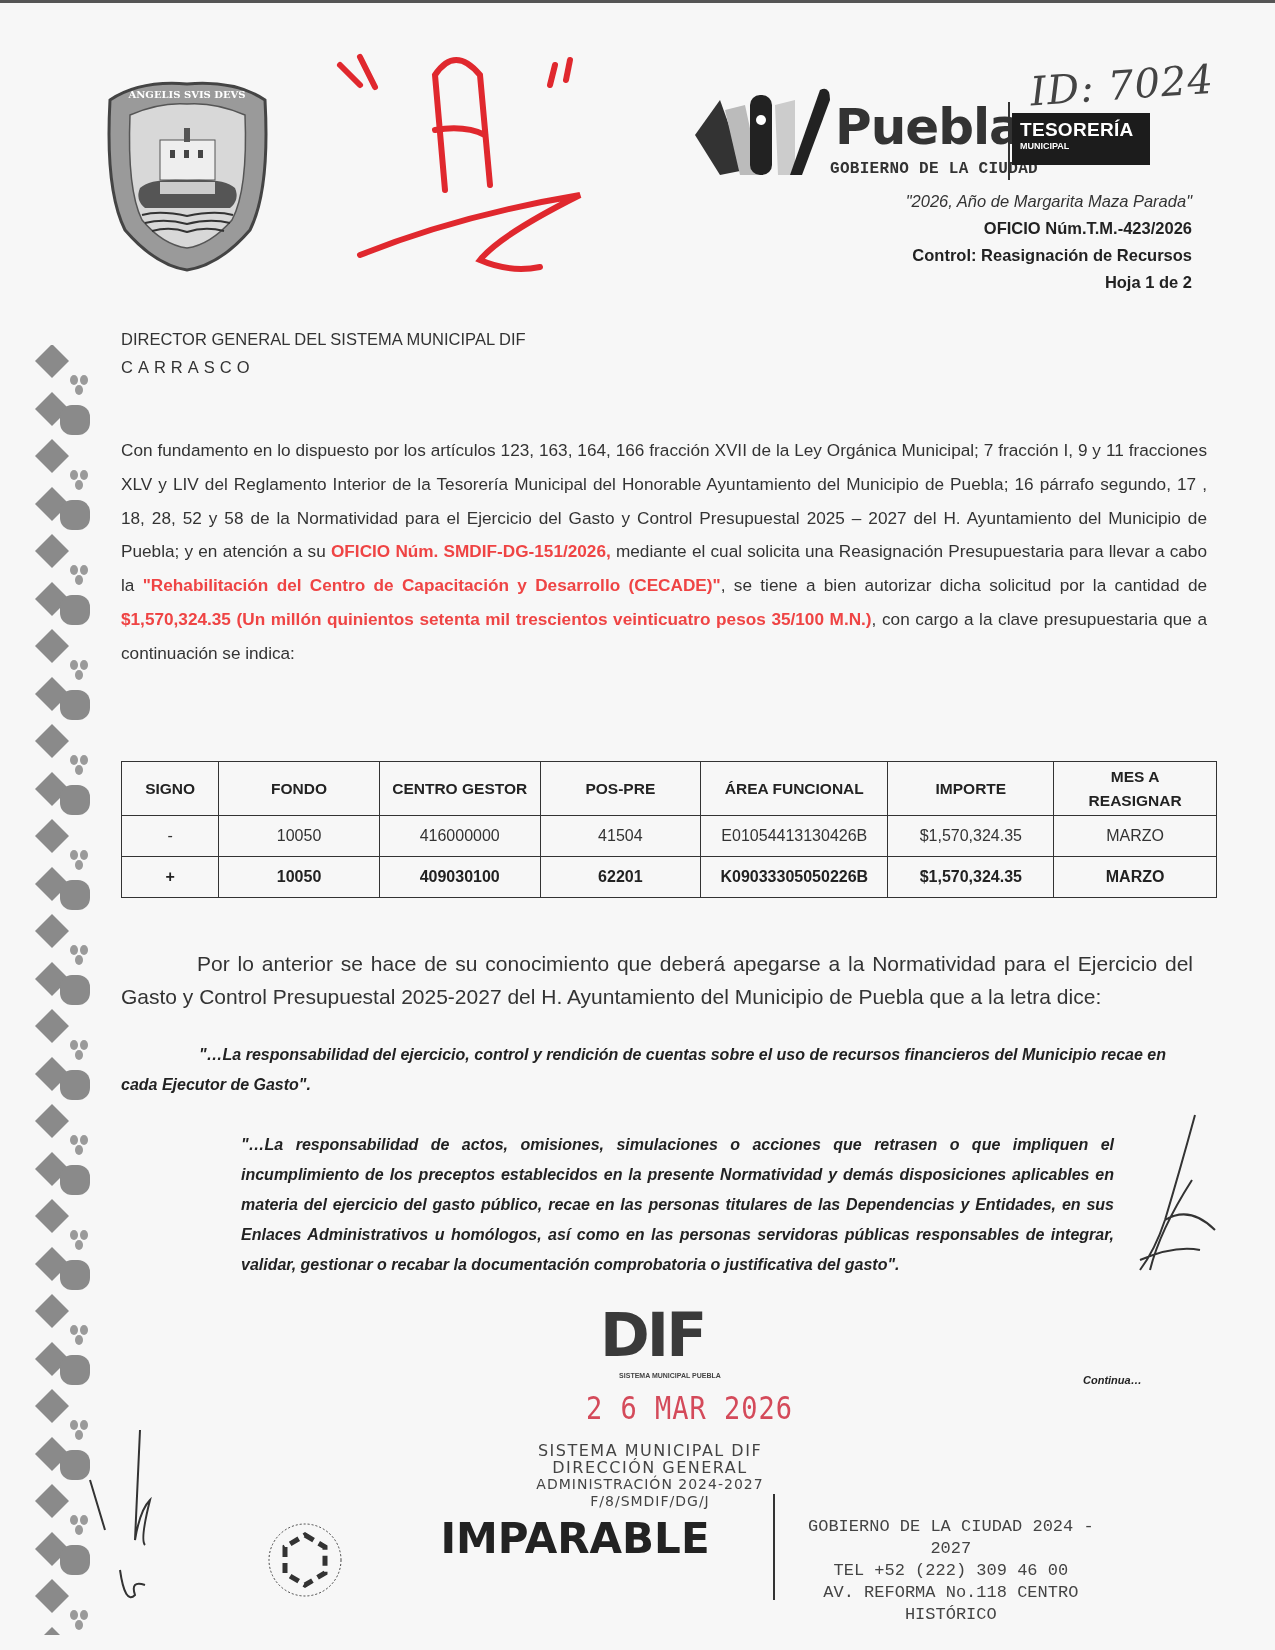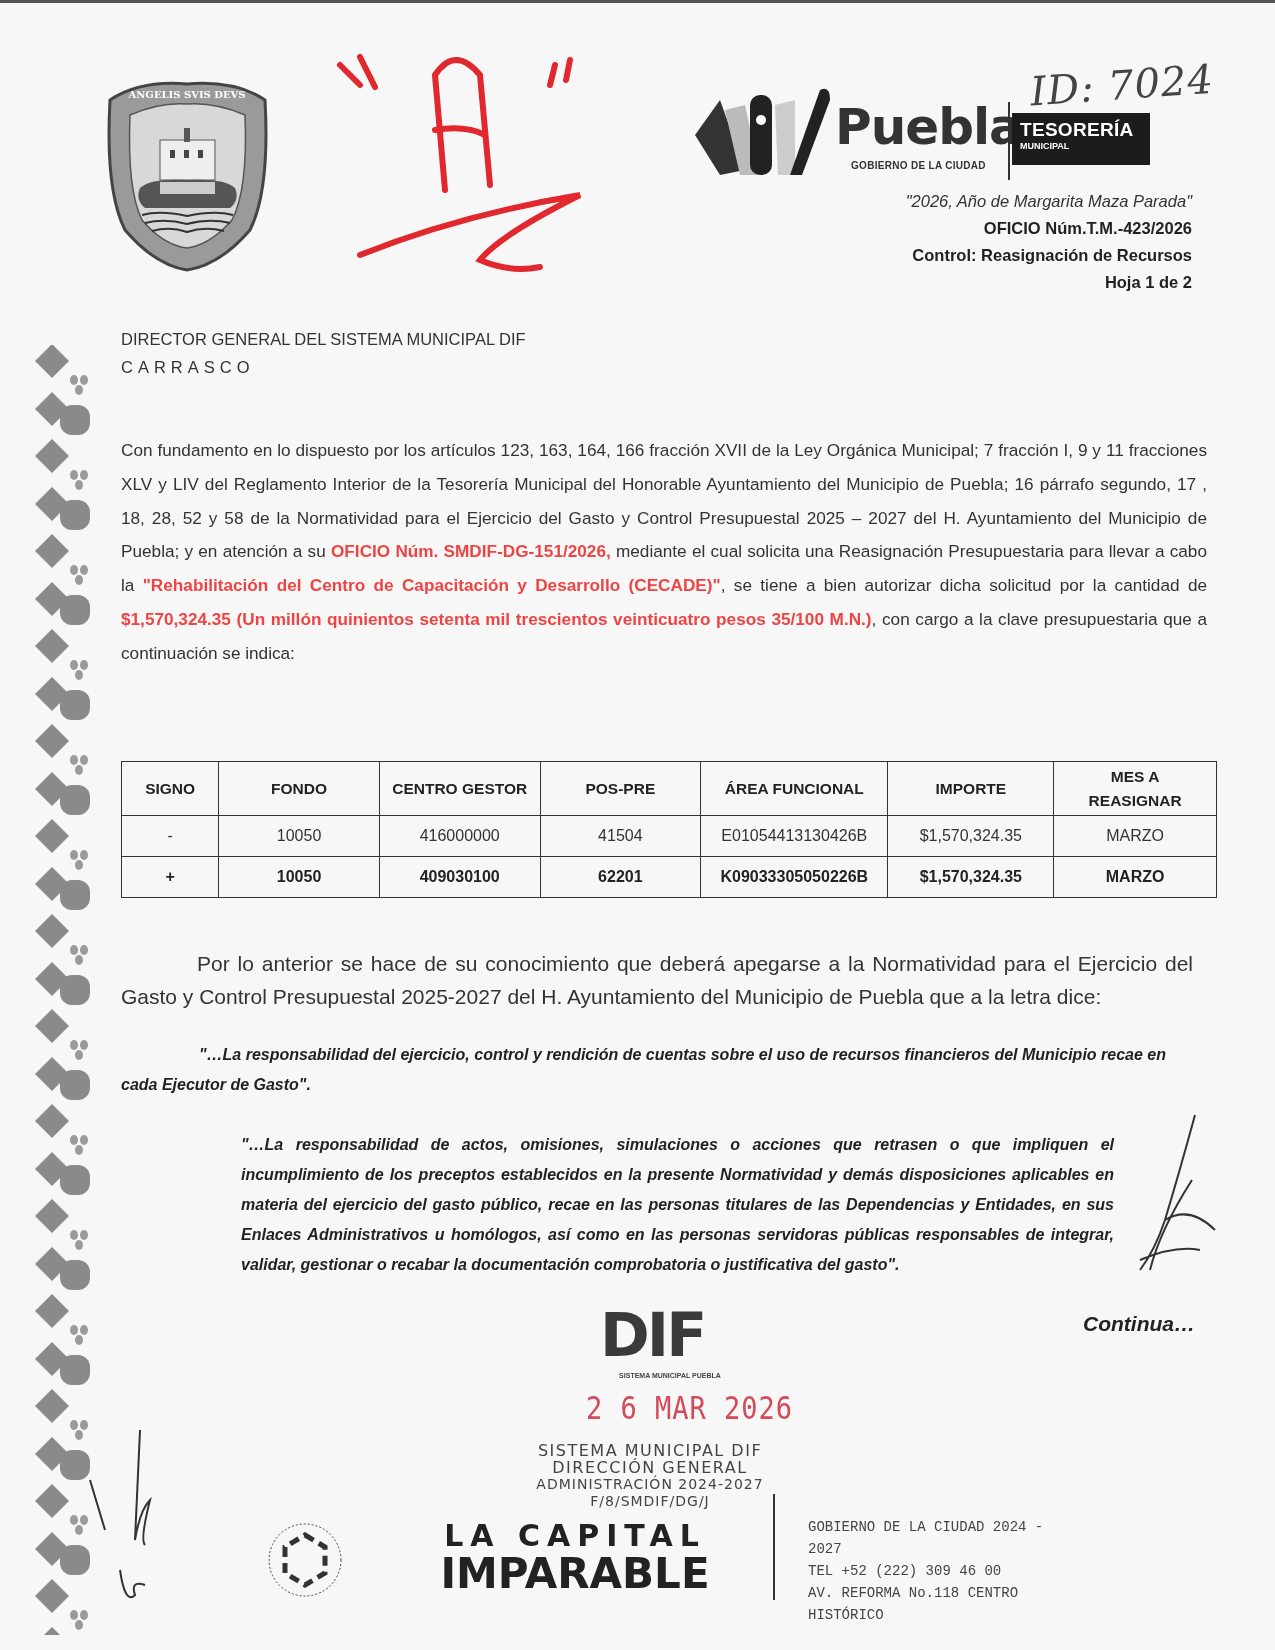--- a/index.html
+++ b/index.html
@@ -19,21 +19,21 @@
 
   
   .crest { left: 100px; top: 70px; width: 175px; height: 205px; }
 
   
   .red-mark { left: 330px; top: 45px; width: 260px; height: 250px; }
 
   
   .puebla-logo { left: 690px; top: 80px; width: 470px; height: 100px; }
   .puebla-word { position: absolute; left: 145px; top: 18px; font-size: 50px; font-weight: 900; color: #333; letter-spacing: -1px; font-family: "DejaVu Sans", sans-serif; }
-  .gob-ciudad { position: absolute; left: 161px; top: 80px; font-size: 10px; font-weight: 700; color: #333; letter-spacing: 0.3px; }
+  .gob-ciudad { position: absolute; left: 140px; top: 80px; font-size: 16px; font-weight: 700; color: #333; letter-spacing: 0.3px; font-family: Liberation Mono, monospace; }
   .logo-divider { position: absolute; left: 318px; top: 22px; width: 2px; height: 78px; background: #333; }
   .tesoreria-box { position: absolute; left: 322px; top: 33px; width: 138px; height: 52px; background: #1c1c1c; color: #fff; padding: 6px 8px; }
   .tesoreria-box .t1 { font-size: 19px; font-weight: 900; letter-spacing: 0.3px; }
   .tesoreria-box .t2 { font-size: 9px; font-weight: 700; }
   .id-handwriting { left: 1030px; top: 62px; font-family: "DejaVu Serif", serif; font-style: italic; font-size: 40px; color: #444; transform: rotate(-4deg); letter-spacing: 1px; font-weight: 300; }
 
   
   .hdr-info { right: 83px; top: 188px; text-align: right; }
   .hdr-info .motto { font-style: italic; font-size: 16.5px; color: #333; line-height: 27px; }
   .hdr-info .b { font-weight: 700; font-size: 16.5px; line-height: 27px; color: #222; }
@@ -60,32 +60,32 @@
   .q1 { left: 121px; top: 1040px; width: 1072px; font-size: 16px; line-height: 30px; font-style: italic; font-weight: 700; text-indent: 78px; color: #222; }
   .q2 { left: 241px; top: 1130px; width: 873px; font-size: 16px; line-height: 30px; font-style: italic; font-weight: 700; text-align: justify; color: #222; }
 
   
   .signature { left: 1120px; top: 1110px; width: 110px; height: 170px; }
 
   
   .dif-logo { left: 600px; top: 1300px; width: 140px; height: 80px; }
   .dif-letters { position: absolute; left: 0; top: 0; font-size: 60px; font-weight: 900; color: #3a3a3a; font-family: "DejaVu Sans", sans-serif; letter-spacing: -3px; }
   .dif-sub { position: absolute; left: 0; top: 72px; width: 140px; font-size: 7px; font-weight: 700; color: #444; text-align: center; }
-  .continua { left: 1083px; top: 1312px; font-size: 21px; font-weight: 700; font-style: italic; color: #222; }
+  .continua { left: 1083px; top: 1374px; font-size: 11px; font-weight: 700; font-style: italic; color: #222; }
   .stamp-date { left: 586px; top: 1393px; font-family: "DejaVu Sans Mono", monospace; font-size: 27px; color: #d44a5a; letter-spacing: 1px; transform: scaleY(1.15); }
   .stamp-text { left: 515px; top: 1442px; width: 270px; text-align: center; font-family: "DejaVu Sans", sans-serif; font-size: 16px; line-height: 17px; color: #444; letter-spacing: 1.5px; }
   .stamp-text .small { font-size: 14px; letter-spacing: 1px; }
 
   
   .footer-emblem { left: 265px; top: 1500px; width: 80px; height: 120px; }
   .capital-logo { left: 425px; top: 1518px; width: 300px; height: 80px; text-align: center; }
   .capital-logo .l1 { font-size: 30px; font-weight: 900; letter-spacing: 7px; color: #222; font-family: "DejaVu Sans", sans-serif; }
   .capital-logo .l2 { font-size: 42px; font-weight: 900; letter-spacing: 0px; color: #222; line-height: 42px; font-family: "DejaVu Sans", sans-serif; }
   .footer-divider { left: 773px; top: 1494px; width: 2px; height: 106px; background: #333; }
-  .footer-contact { left: 808px; top: 1516px; font-family: "Liberation Mono", monospace; font-size: 14px; line-height: 22px; color: #444; white-space: pre; height: 116px; overflow: hidden; }
+  .footer-contact { left: 808px; top: 1516px; font-family: "Liberation Mono", monospace; font-size: 17px; line-height: 22px; color: #444; white-space: pre; height: 116px; overflow: hidden; text-align: center; }
 
   
   .initials { left: 80px; top: 1420px; width: 90px; height: 200px; }
 </style>
 </head>
 <body>
 
 <div class="abs top-line"></div>
 
 <div class="abs border-strip" id="border-strip">
@@ -318,21 +318,20 @@
 
 <svg class="abs initials" viewBox="0 0 90 200">
   <path d="M10 60 L25 110 M60 10 L55 120 Q60 90 70 80 Q60 120 65 125 M40 150 Q45 185 55 175 Q50 160 65 165" stroke="#333" stroke-width="2" fill="none"></path>
 </svg>
 
 <svg class="abs footer-emblem" viewBox="0 0 80 120">
   <circle cx="40" cy="60" r="36" fill="none" stroke="#444" stroke-width="1" stroke-dasharray="2 2"></circle>
   <polygon points="40,35 60,47 60,73 40,85 20,73 20,47" fill="none" stroke="#333" stroke-width="5" stroke-dasharray="10 6"></polygon>
 </svg>
 <div class="abs capital-logo">
-  <div class="l1">LA CAPITAL</div>
   <div class="l2">IMPARABLE</div>
 </div>
 <div class="abs footer-divider"></div>
 <div class="abs footer-contact">GOBIERNO DE LA CIUDAD 2024 -
 2027
 TEL +52 (222) 309 46 00
 AV. REFORMA No.118 CENTRO
 HISTÓRICO</div>
 
 </body></html>

